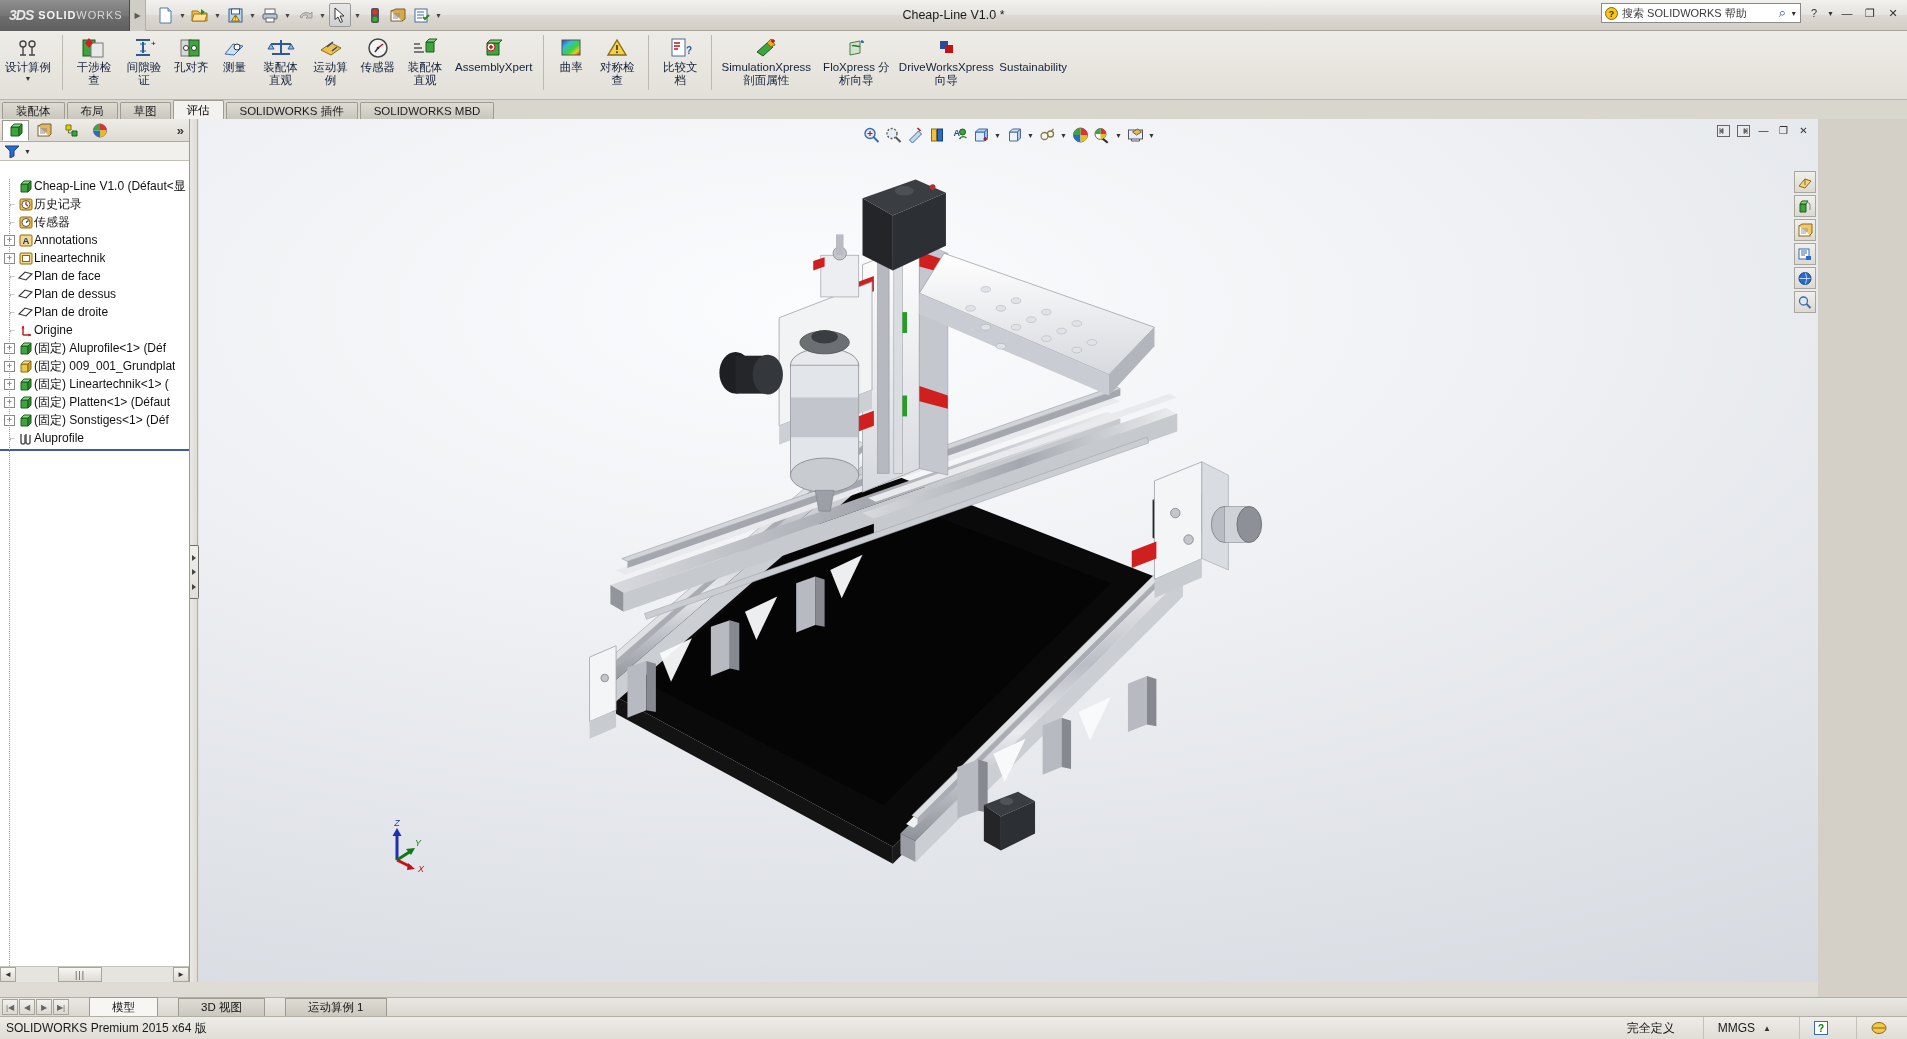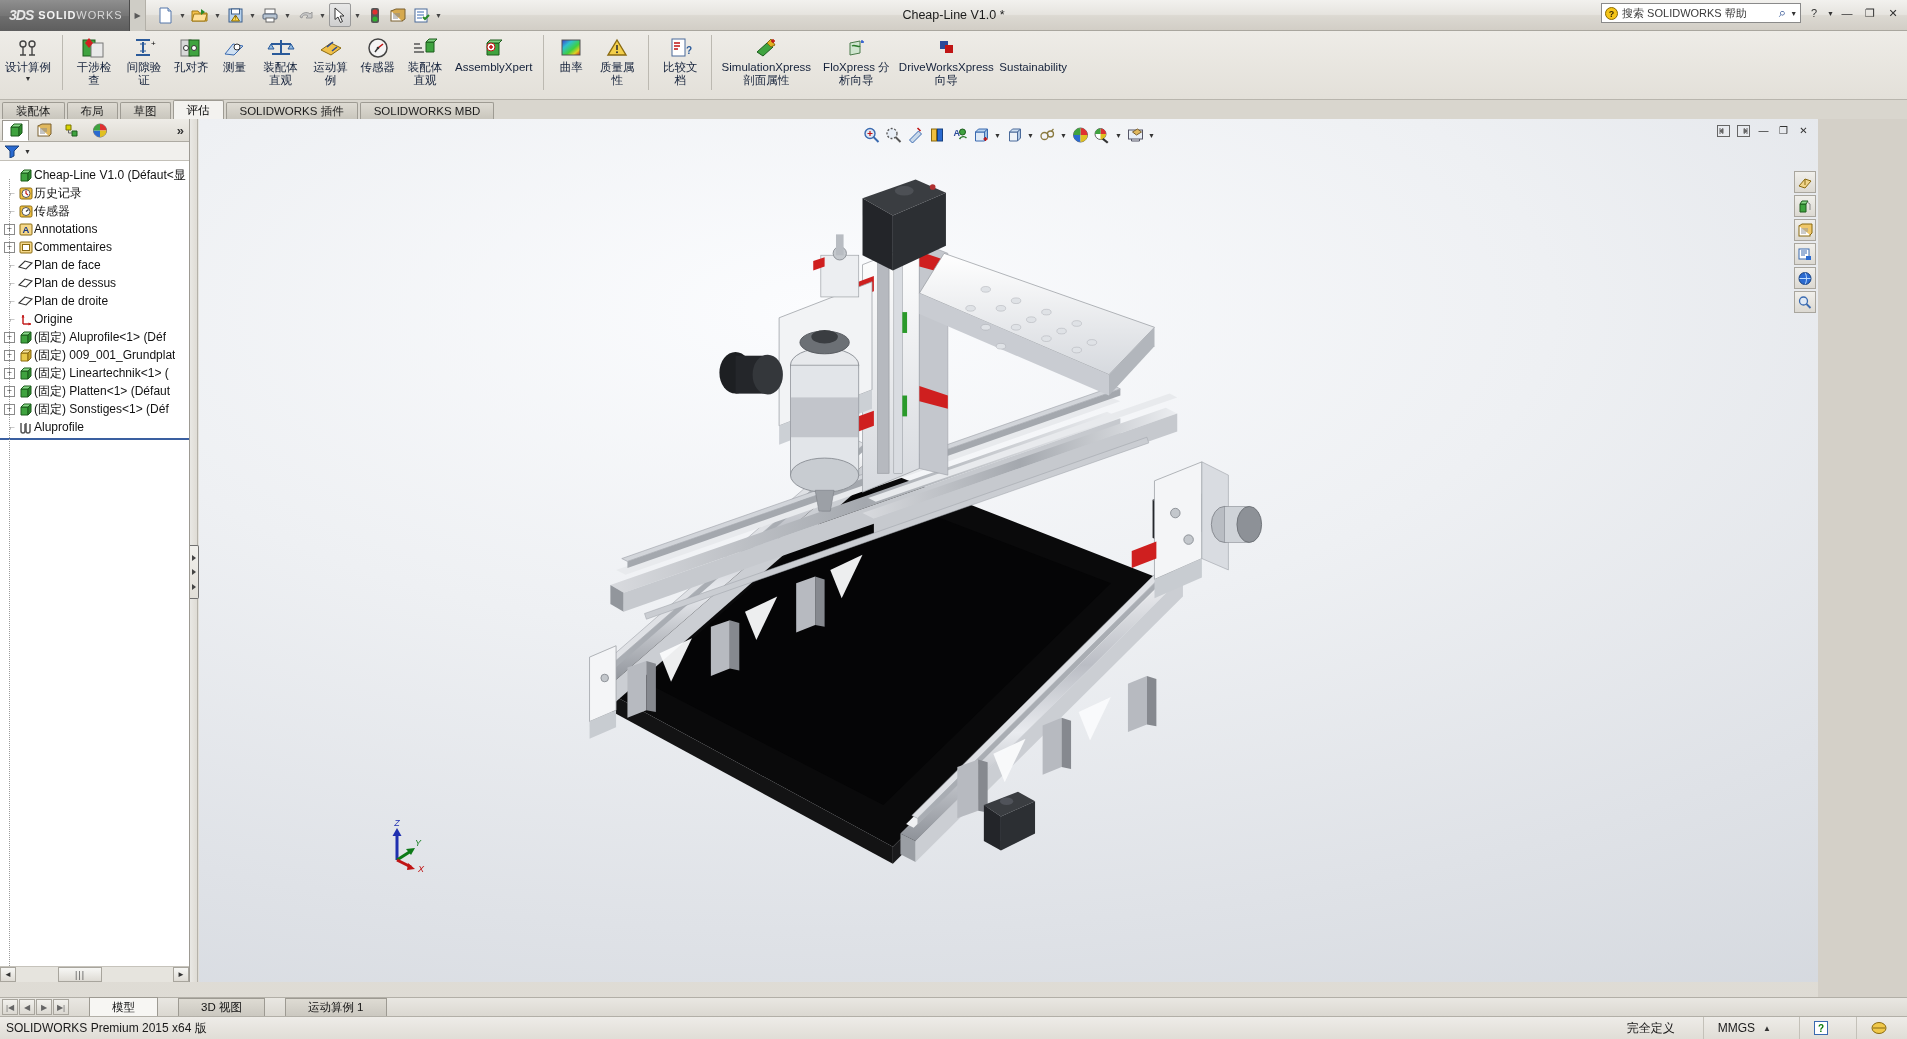--- a/index.html
+++ b/index.html
@@ -131,21 +131,21 @@
   }
   .lp-tab.active {
     background: #fff; border: 1px solid #9a978f; border-bottom: 1px solid #fff;
   }
   .lp-more { margin-left: auto; margin-right: 5px; color: #333; font-size: 13px; font-weight: bold; }
   .lp-filter {
     height: 19px; background: #f1f0ed; border-bottom: 1px solid #c3c0b8;
     display: flex; align-items: center; padding-left: 4px; gap: 4px;
   }
   .lp-tree {
-    flex: 1; overflow: hidden; background: #fff; padding-top: 5px; position: relative;
+    flex: 1; overflow: hidden; background: #fff; padding-top: 16px; position: relative;
   }
   .tnode {
     display: flex; align-items: center; height: 18px; padding-left: 4px;
     font-size: 12px; color: #111; white-space: nowrap;
   }
   .tnode .expander {
     width: 11px; height: 11px; border: 1px solid #8a8a8a; background: #fff;
     display: flex; align-items: center; justify-content: center;
     font-size: 9px; line-height: 1; color: #333; margin-right: 2px; flex: 0 0 auto;
   }
@@ -481,21 +481,21 @@
         <span class="rlabel" style="max-width:40px">曲率</span>
       </div>
       <div class="rb">
         <span class="ricon">
           <svg width="26" height="24" viewBox="0 0 26 24">
               <path d="M13 4l9 15H4z" fill="#f3cf4a" stroke="#8a6a10" stroke-width="1.4"></path>
               <path d="M13 9v5" stroke="#333" stroke-width="1.6"></path>
               <circle cx="13" cy="16.3" r="1" fill="#333"></circle>
             </svg>
         </span>
-        <span class="rlabel" style="max-width:40px">质量属性</span>
+        <span class="rlabel" style="max-width:40px">对称检查</span>
       </div>
     </div>
     <div class="ribbon-sep"></div>
 
     <div class="ribbon-group">
       <div class="rb">
         <span class="ricon">
           <svg width="26" height="24" viewBox="0 0 26 24">
               <rect x="5" y="3" width="13" height="17" fill="#fff" stroke="#4a6a9a"></rect>
               <path d="M7 7h6M7 10h6M7 13h4" stroke="#c01414" stroke-width="1.4"></path>
@@ -646,21 +646,21 @@
       </div>
 
       <div class="tnode">
         <span class="expander">+</span>
         <span class="ticon">
           <svg width="16" height="15" viewBox="0 0 16 15">
               <rect x="2" y="2" width="12" height="11" rx="1" fill="#f5d88a" stroke="#8a6a10"></rect>
               <rect x="4.5" y="4.5" width="7" height="6" fill="#fff" stroke="#8a6a10"></rect>
             </svg>
         </span>
-        <span class="tlabel">Commentaires</span>
+        <span class="tlabel">Lineartechnik</span>
       </div>
 
       <div class="tnode">
         <span class="dots">⌐</span>
         <span class="ticon">
           <svg width="17" height="14" viewBox="0 0 17 14">
               <path d="M2 9l6-6 7 2-6 6z" fill="none" stroke="#333" stroke-width="1.1"></path>
             </svg>
         </span>
         <span class="tlabel">Plan de face</span>

